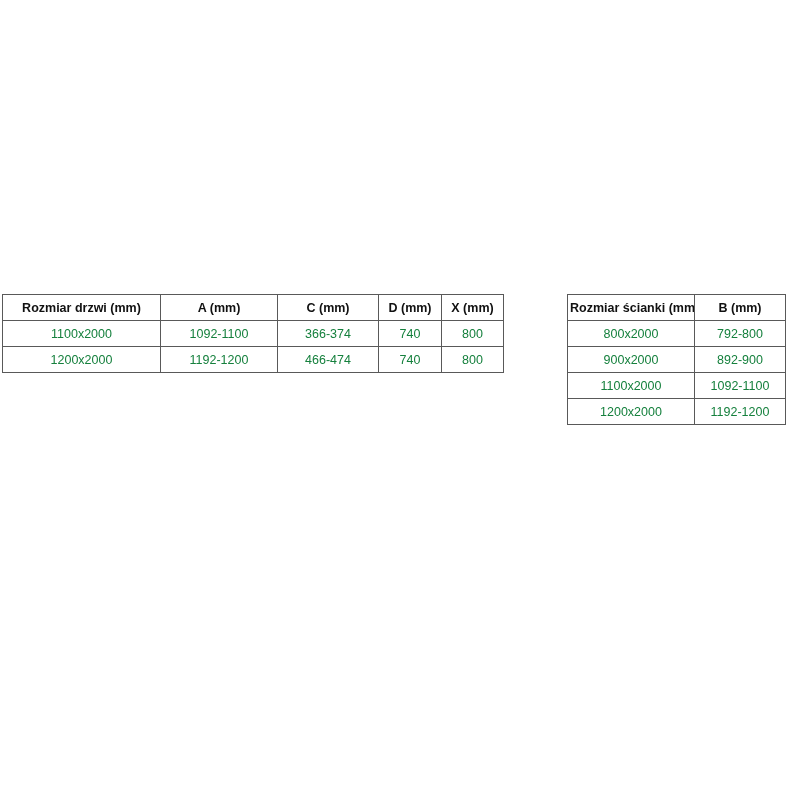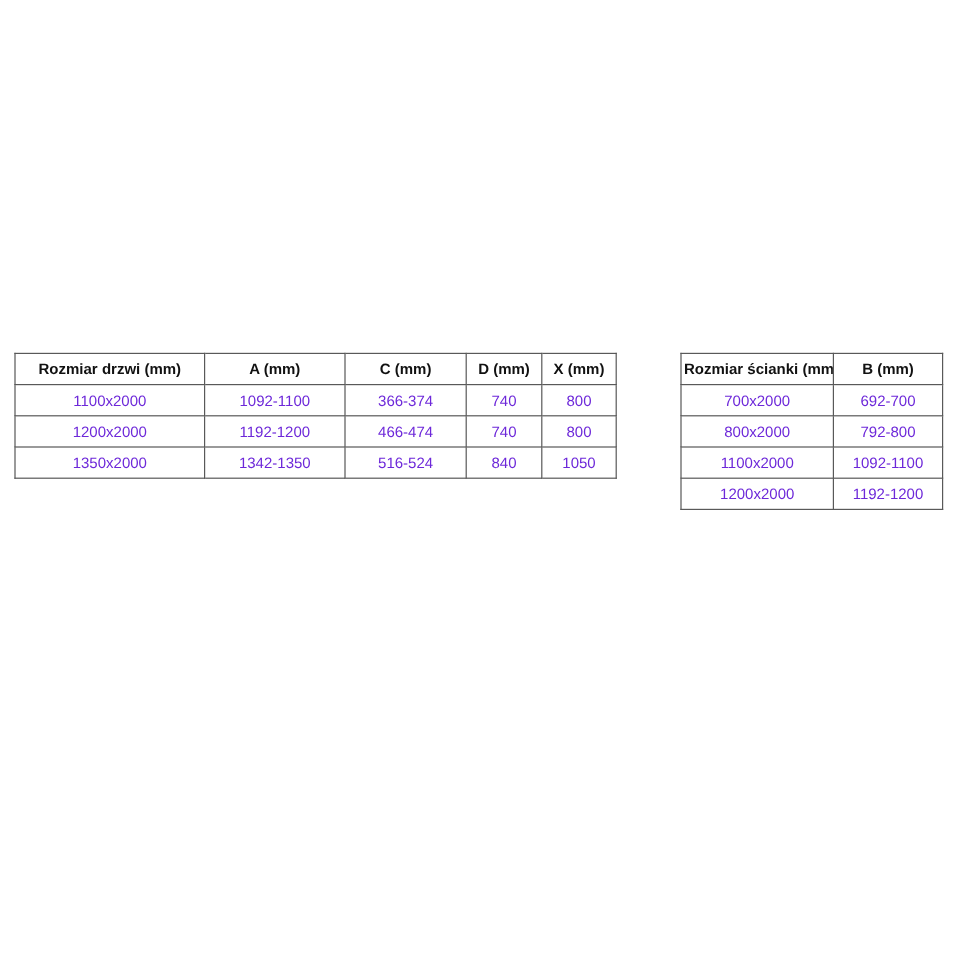--- a/index.html
+++ b/index.html
@@ -12,31 +12,31 @@
     background: #ffffff;
     font-family: "Liberation Sans", sans-serif;
     position: relative;
     overflow: hidden;
   }
   .spec-table {
     position: absolute;
     border-collapse: collapse;
     table-layout: fixed;
   }
-  #door-table { left: 2px; top: 294px; width: 501px; margin-left: 10px; }
+  #door-table { left: 2px; top: 294px; width: 501px; }
   #wall-table { left: 567px; top: 294px; width: 218px; }
 
   .spec-table th, .spec-table td {
     border: 1px solid #595959;
     height: 25px;
     padding: 0 2px;
     text-align: center;
     vertical-align: middle;
     font-size: 12.5px;
-    color: #6d28d9;
+    color: #15803d;
     white-space: nowrap;
     overflow: hidden;
   }
   .spec-table th {
     font-weight: bold;
     color: #111111;
   }
 
   
   #door-table col.c1 { width: 158px; }
@@ -75,49 +75,42 @@
         <td>740</td>
         <td>800</td>
       </tr>
       <tr>
         <td>1200x2000</td>
         <td>1192-1200</td>
         <td>466-474</td>
         <td>740</td>
         <td>800</td>
       </tr>
-      <tr>
-        <td>1350x2000</td>
-        <td>1342-1350</td>
-        <td>516-524</td>
-        <td>840</td>
-        <td>1050</td>
-      </tr>
     </tbody>
 </table>
 
 <table id="wall-table" class="spec-table">
   <colgroup>
     <col class="c1">
       <col class="c2">
   </colgroup>
   <thead>
     <tr>
         <th>Rozmiar ścianki (mm)</th>
         <th>B (mm)</th>
       </tr>
   </thead>
   <tbody>
       <tr>
-        <td>700x2000</td>
-        <td>692-700</td>
+        <td>800x2000</td>
+        <td>792-800</td>
       </tr>
       <tr>
-        <td>800x2000</td>
-        <td>792-800</td>
+        <td>900x2000</td>
+        <td>892-900</td>
       </tr>
       <tr>
         <td>1100x2000</td>
         <td>1092-1100</td>
       </tr>
       <tr>
         <td>1200x2000</td>
         <td>1192-1200</td>
       </tr>
     </tbody>

